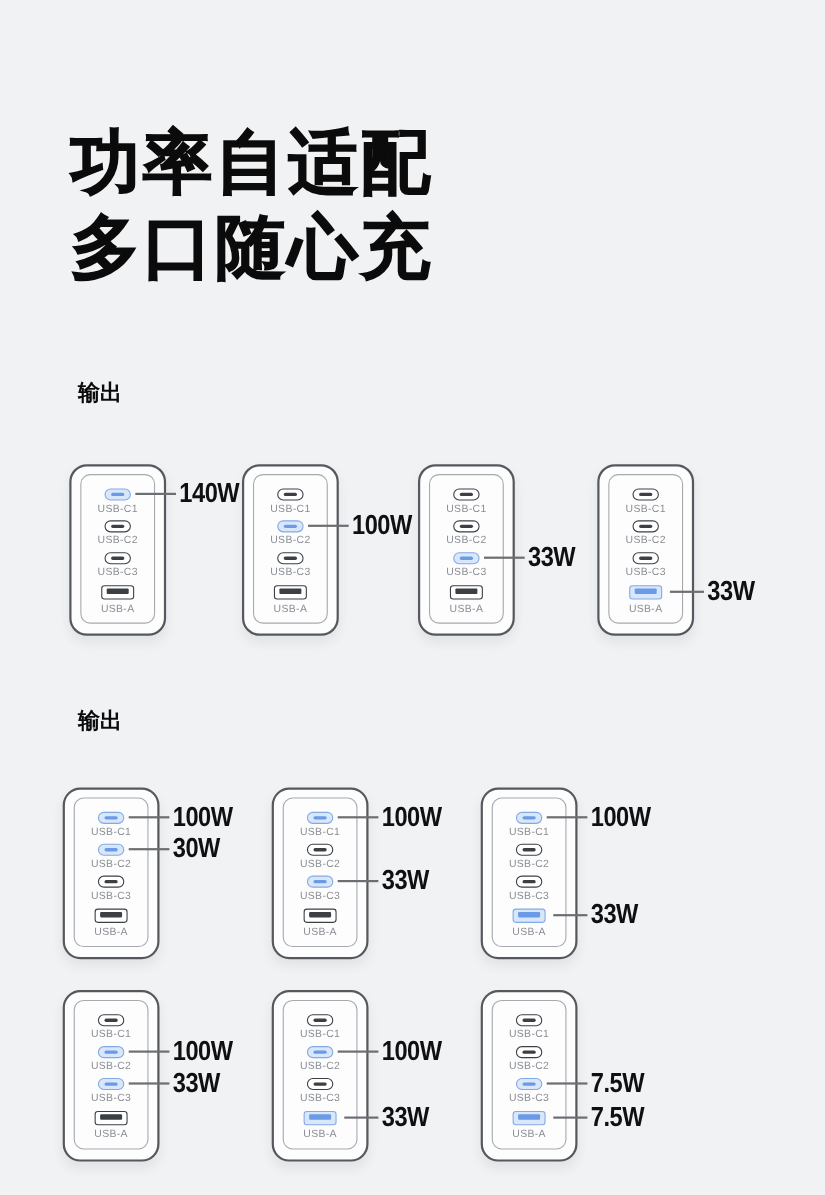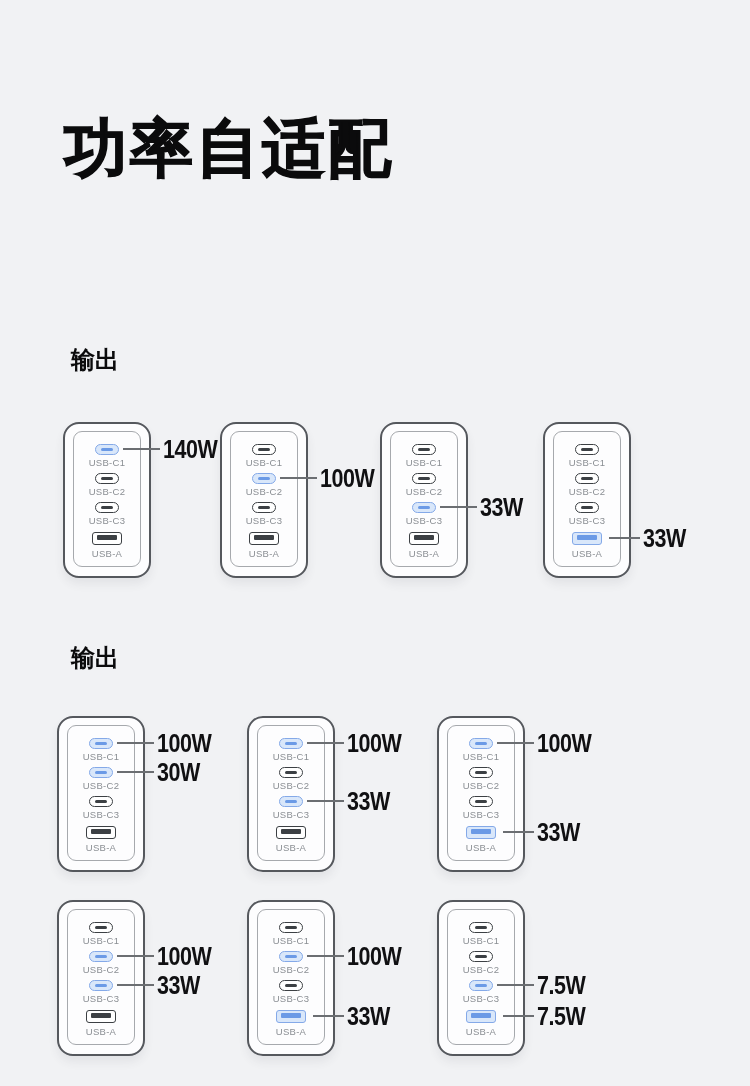--- a/index.html
+++ b/index.html
@@ -18,21 +18,21 @@
     color:var(--title_text,#0b0b0c);
     letter-spacing:3px;
     -webkit-text-stroke:1.3px var(--title_text,#0b0b0c);
   }
   .sec-heading {
     position:absolute; left:64px;
     display:flex; align-items:baseline;
     color:var(--title_text,#0b0b0c);
   }
   .h-big  { font-size:40px; line-height:46px; font-weight:900; -webkit-text-stroke:0.8px currentColor; }
-  .h-small{ font-size:24px; font-weight:700; margin-left:7px; }
+  .h-small{ font-size:20px; font-weight:700; margin-left:7px; }
 
   
   .row { position:absolute; height:156px; }
   .charger-cell { position:absolute; top:0; width:170px; height:156px; }
 
   .charger-body {
     position:absolute; left:0; top:0;
     width:88px; height:156px; box-sizing:border-box;
     background:var(--charger_fill,#fdfdfe);
     border:2px solid var(--charger_border,#55585d);
@@ -80,20 +80,21 @@
     transform:translateY(-50%) scaleX(.86); transform-origin:left center;
   }
 </style>
 </head>
 <body style="--background: #f1f2f4; --title_text: #0b0b0c; --charger_fill: #fdfdfe; --charger_border: #55585d; --inner_border: #a6a9ad; --port_dark: #3c4044; --highlight_fill: #d9e7fa; --highlight_border: #84a9e8; --highlight_bar: #6b9ae6; --port_label: #8a8e93; --leader_line: #6b6e72; --watt_text: #101012;">
 
 <div class="page">
 
   <div class="title">
     <div>功率自适配</div>
+    <div>多口随心充</div>
   </div>
 
   <div class="sec-heading" style="top:344px">
     <span class="h-small">输出</span>
   </div>
 
   <div class="row" id="row-0" style="left:63px; top:422px; width:687px">
       <div class="charger-cell" style="left: 0px;">
         <div class="charger-body">
           <div class="charger-inner"></div>

